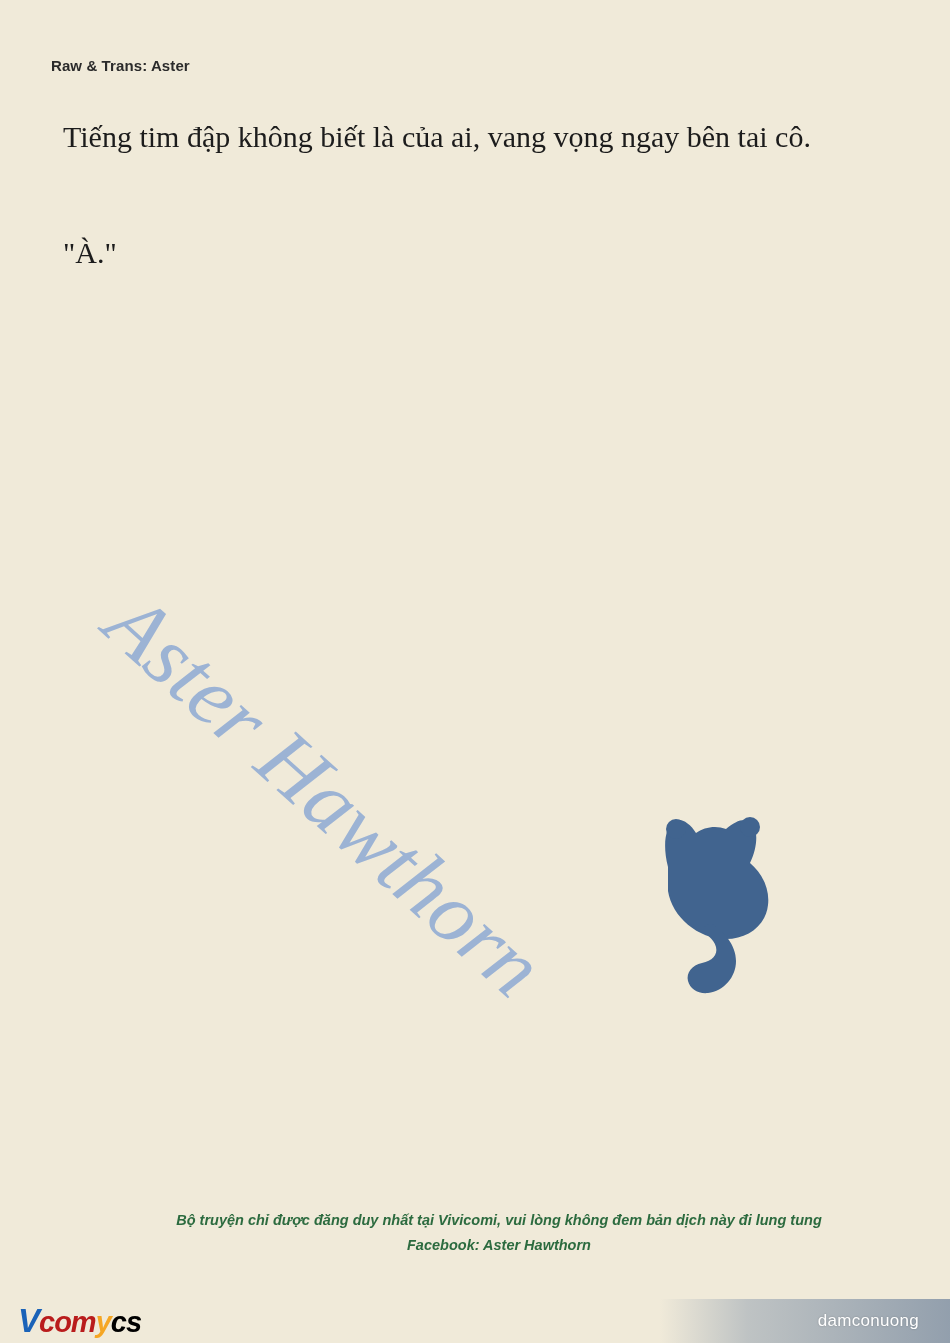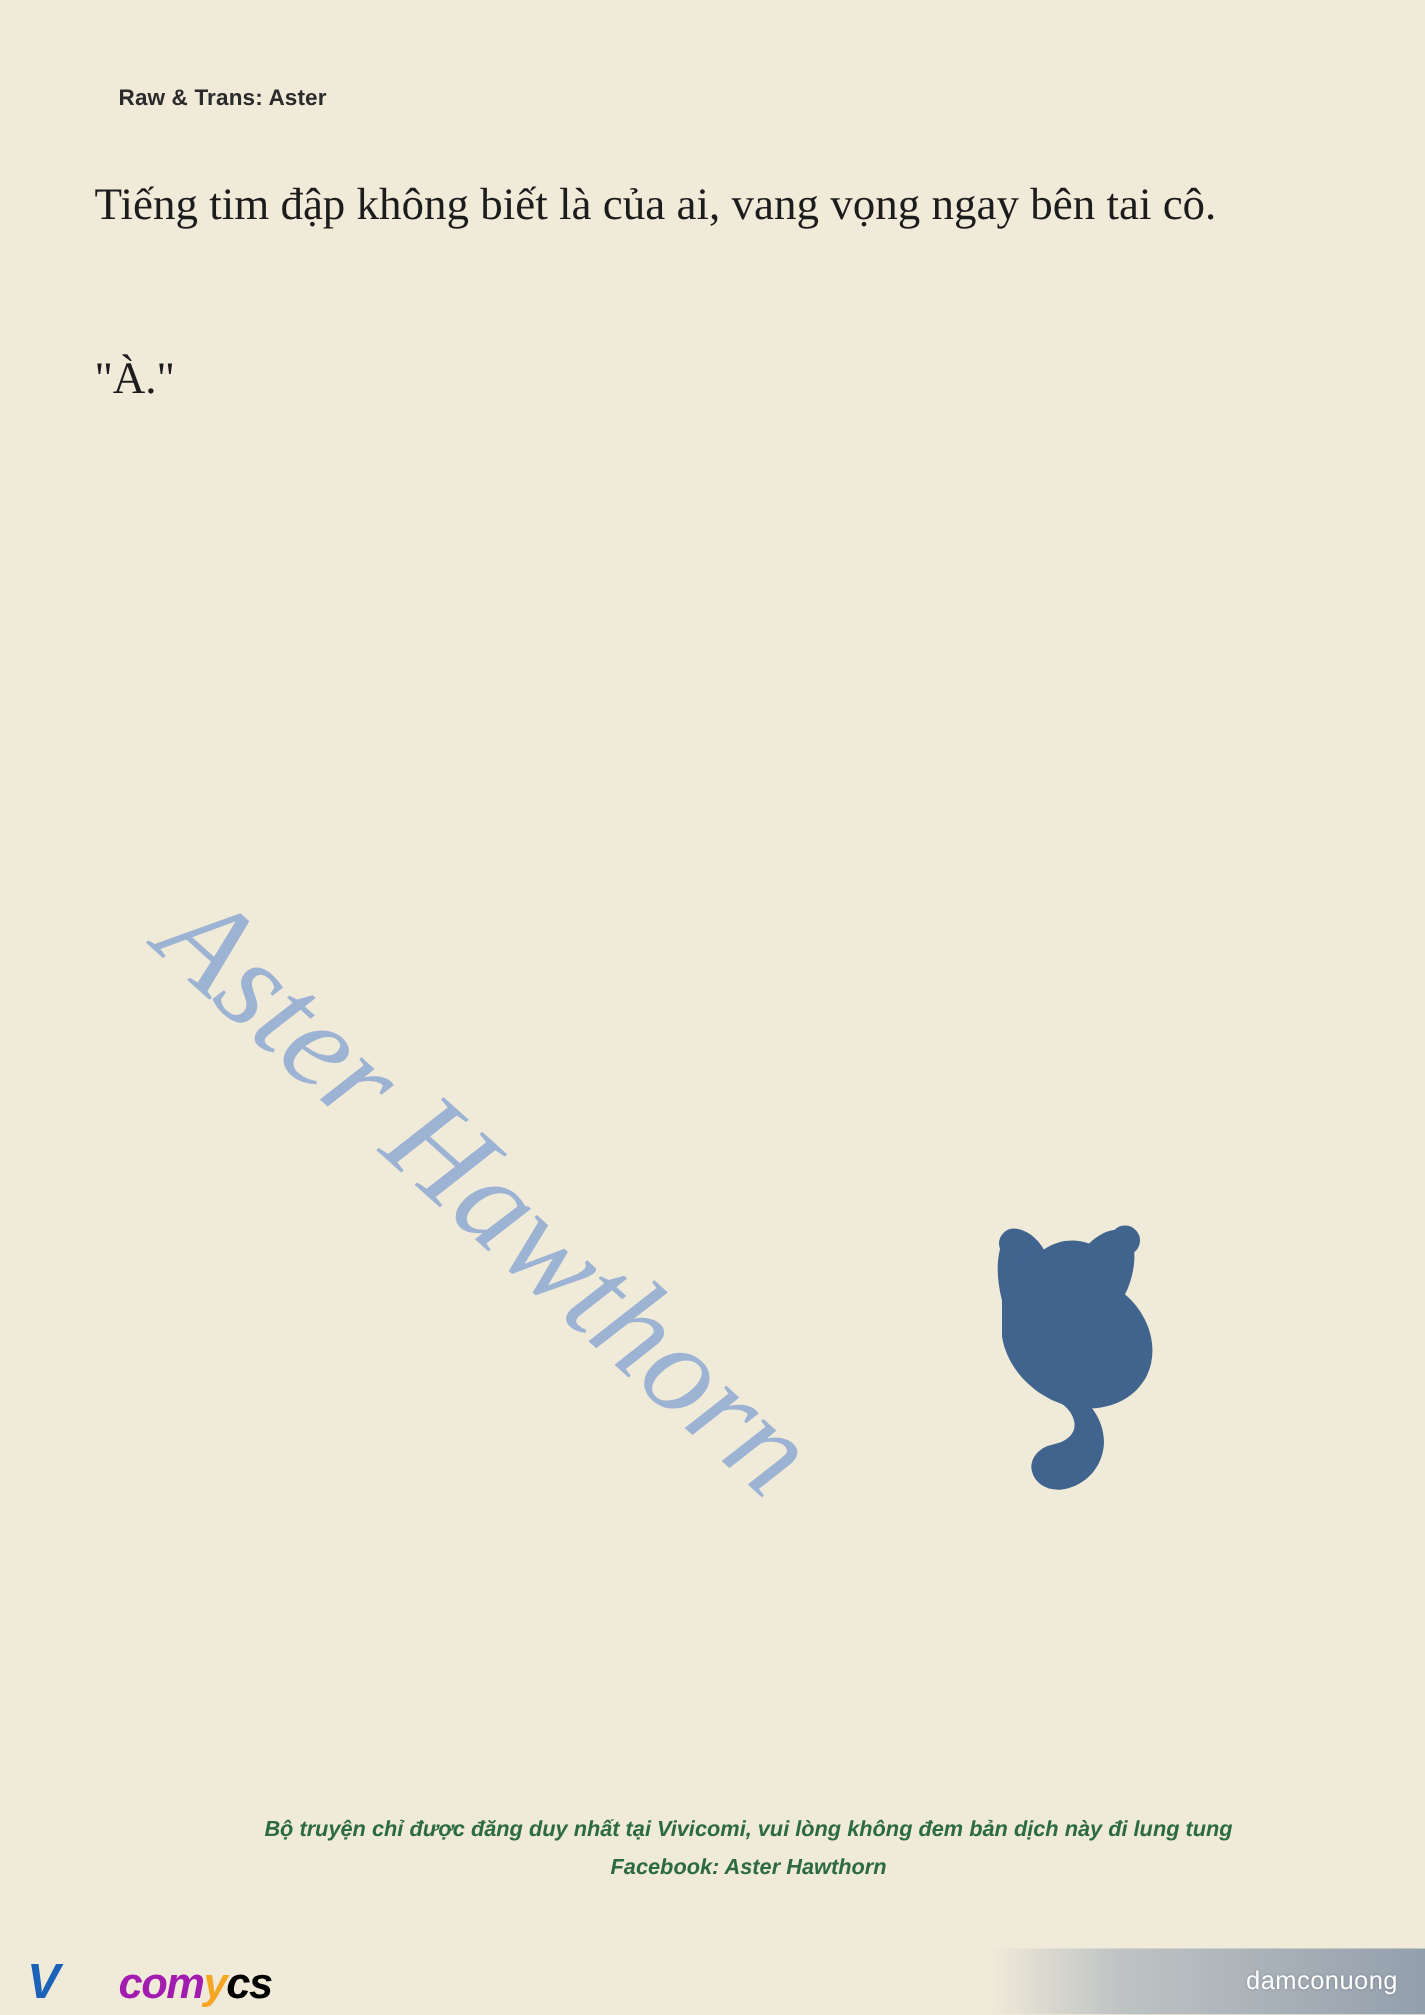--- a/index.html
+++ b/index.html
@@ -14,21 +14,21 @@
     position: relative;
     overflow: hidden;
   }
   .page {
     position: absolute;
     inset: 0;
     background: #f0ead9;
   }
   .credit-line {
     position: absolute;
-    left: 79px;
+    left: 51px;
     top: 57px;
     font-size: 15px;
     font-weight: bold;
     color: #2b2b2b;
     letter-spacing: 0.1px;
   }
   .body-text {
     position: absolute;
     left: 63px;
     top: 108px;
@@ -105,31 +105,30 @@
     font-weight: bold;
     font-style: italic;
     font-size: 29px;
     letter-spacing: -1px;
   }
   .vcomics-logo .v {
     color: #1b63b8;
     font-size: 33px;
   }
   .vcomics-logo .com {
-    color: #a21caf;
-    margin-left: 40px;
+    color: #b91c1c;
   }
   .vcomics-logo .y {
     color: #f5a623;
   }
   .vcomics-logo .cs {
     color: #000000;
   }
   .site-tag {
-    padding-right: 18px;
+    padding-right: 31px;
     font-size: 17px;
     color: #ffffff;
     font-family: "Liberation Sans", sans-serif;
     letter-spacing: 0.3px;
     text-shadow: 0 0 2px rgba(0,0,0,0.25);
   }
   .bottom-bar-bg {
     position: absolute;
     left: 0;
     right: 0;

